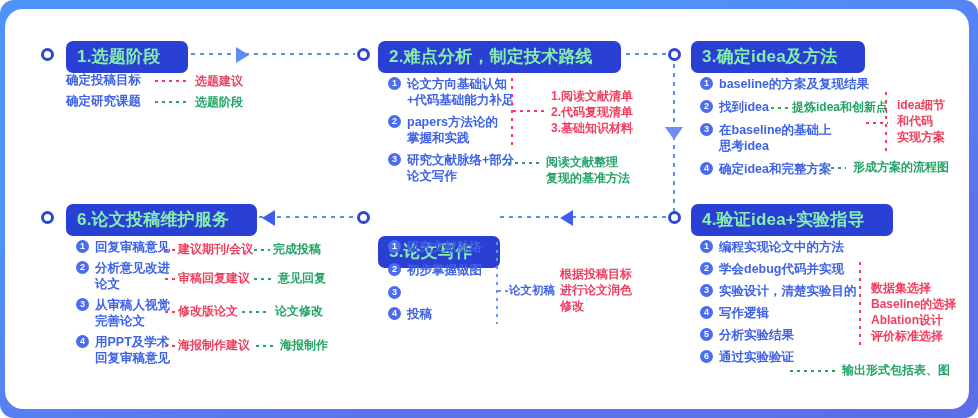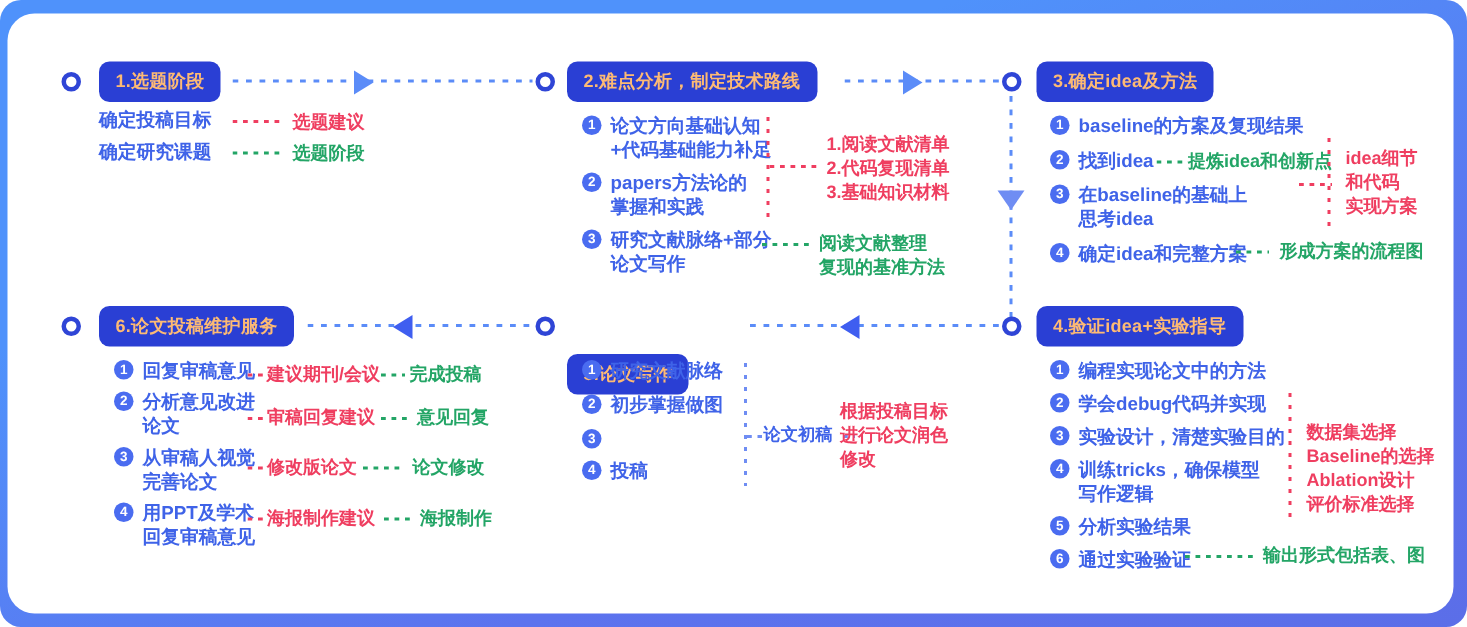--- a/index.html
+++ b/index.html
@@ -78,25 +78,25 @@
     width:0;height:0;
     border-left:9px solid transparent;
     border-right:9px solid transparent;
     border-top:13px solid #6f8df3;
   }
 
   
   .badge{
     position:absolute;
     background:#2a3fd4;
-    color:#fdba74;
-    font-size:12px;
+    color:#86efac;
+    font-size:17px;
     font-weight:bold;
     line-height:1;
-    padding:7px 11px 8px 11px;
+    padding:7px 28px 8px 11px;
     border-radius:7px;
     white-space:nowrap;
     letter-spacing:.2px;
   }
 
   
   .col{position:absolute;}
   .item{
     position:relative;
     display:flex;
@@ -303,21 +303,20 @@
         <span class="num">2</span>
         <span class="itxt">学会debug代码并实现</span>
       </div>
       <div class="item" style="margin-top:6px;">
         <span class="num">3</span>
         <span class="itxt">实验设计，清楚实验目的</span>
       </div>
       <div class="item" style="margin-top:6px;">
         <span class="num">4</span>
         <span>
-          <span class="itxt">训练tricks，确保模型</span>
           <span class="itxt">写作逻辑</span>
         </span>
       </div>
       <div class="item" style="margin-top:6px;">
         <span class="num">5</span>
         <span class="itxt">分析实验结果</span>
       </div>
       <div class="item" style="margin-top:6px;">
         <span class="num">6</span>
         <span class="itxt">通过实验验证</span>

